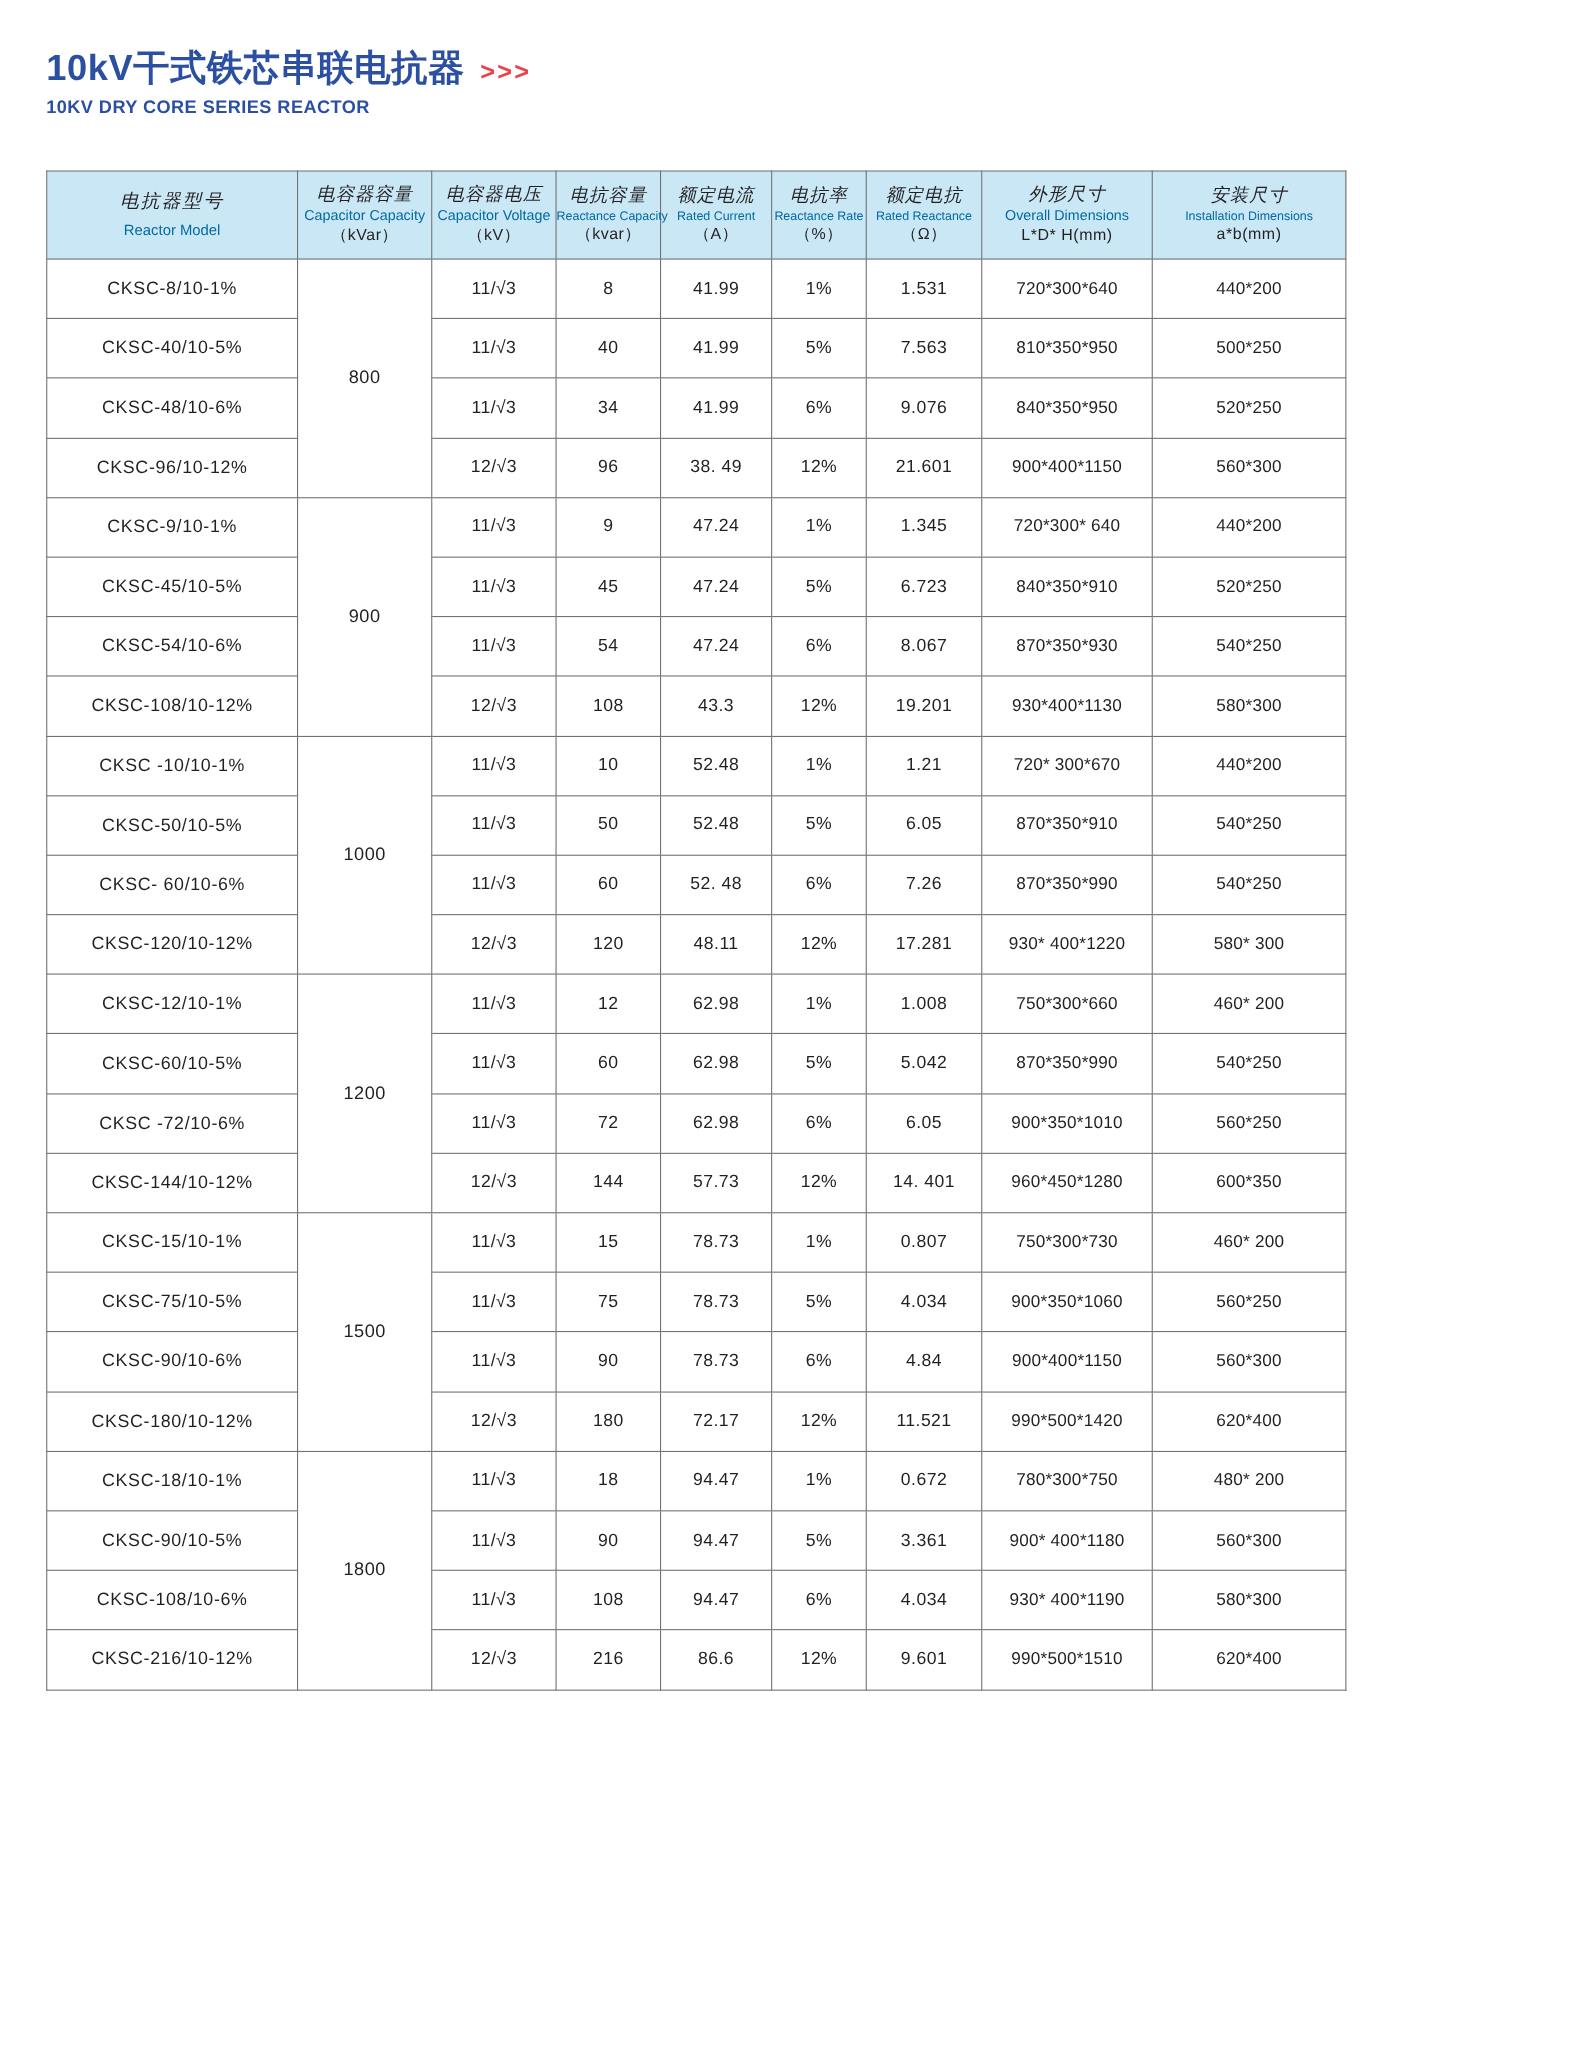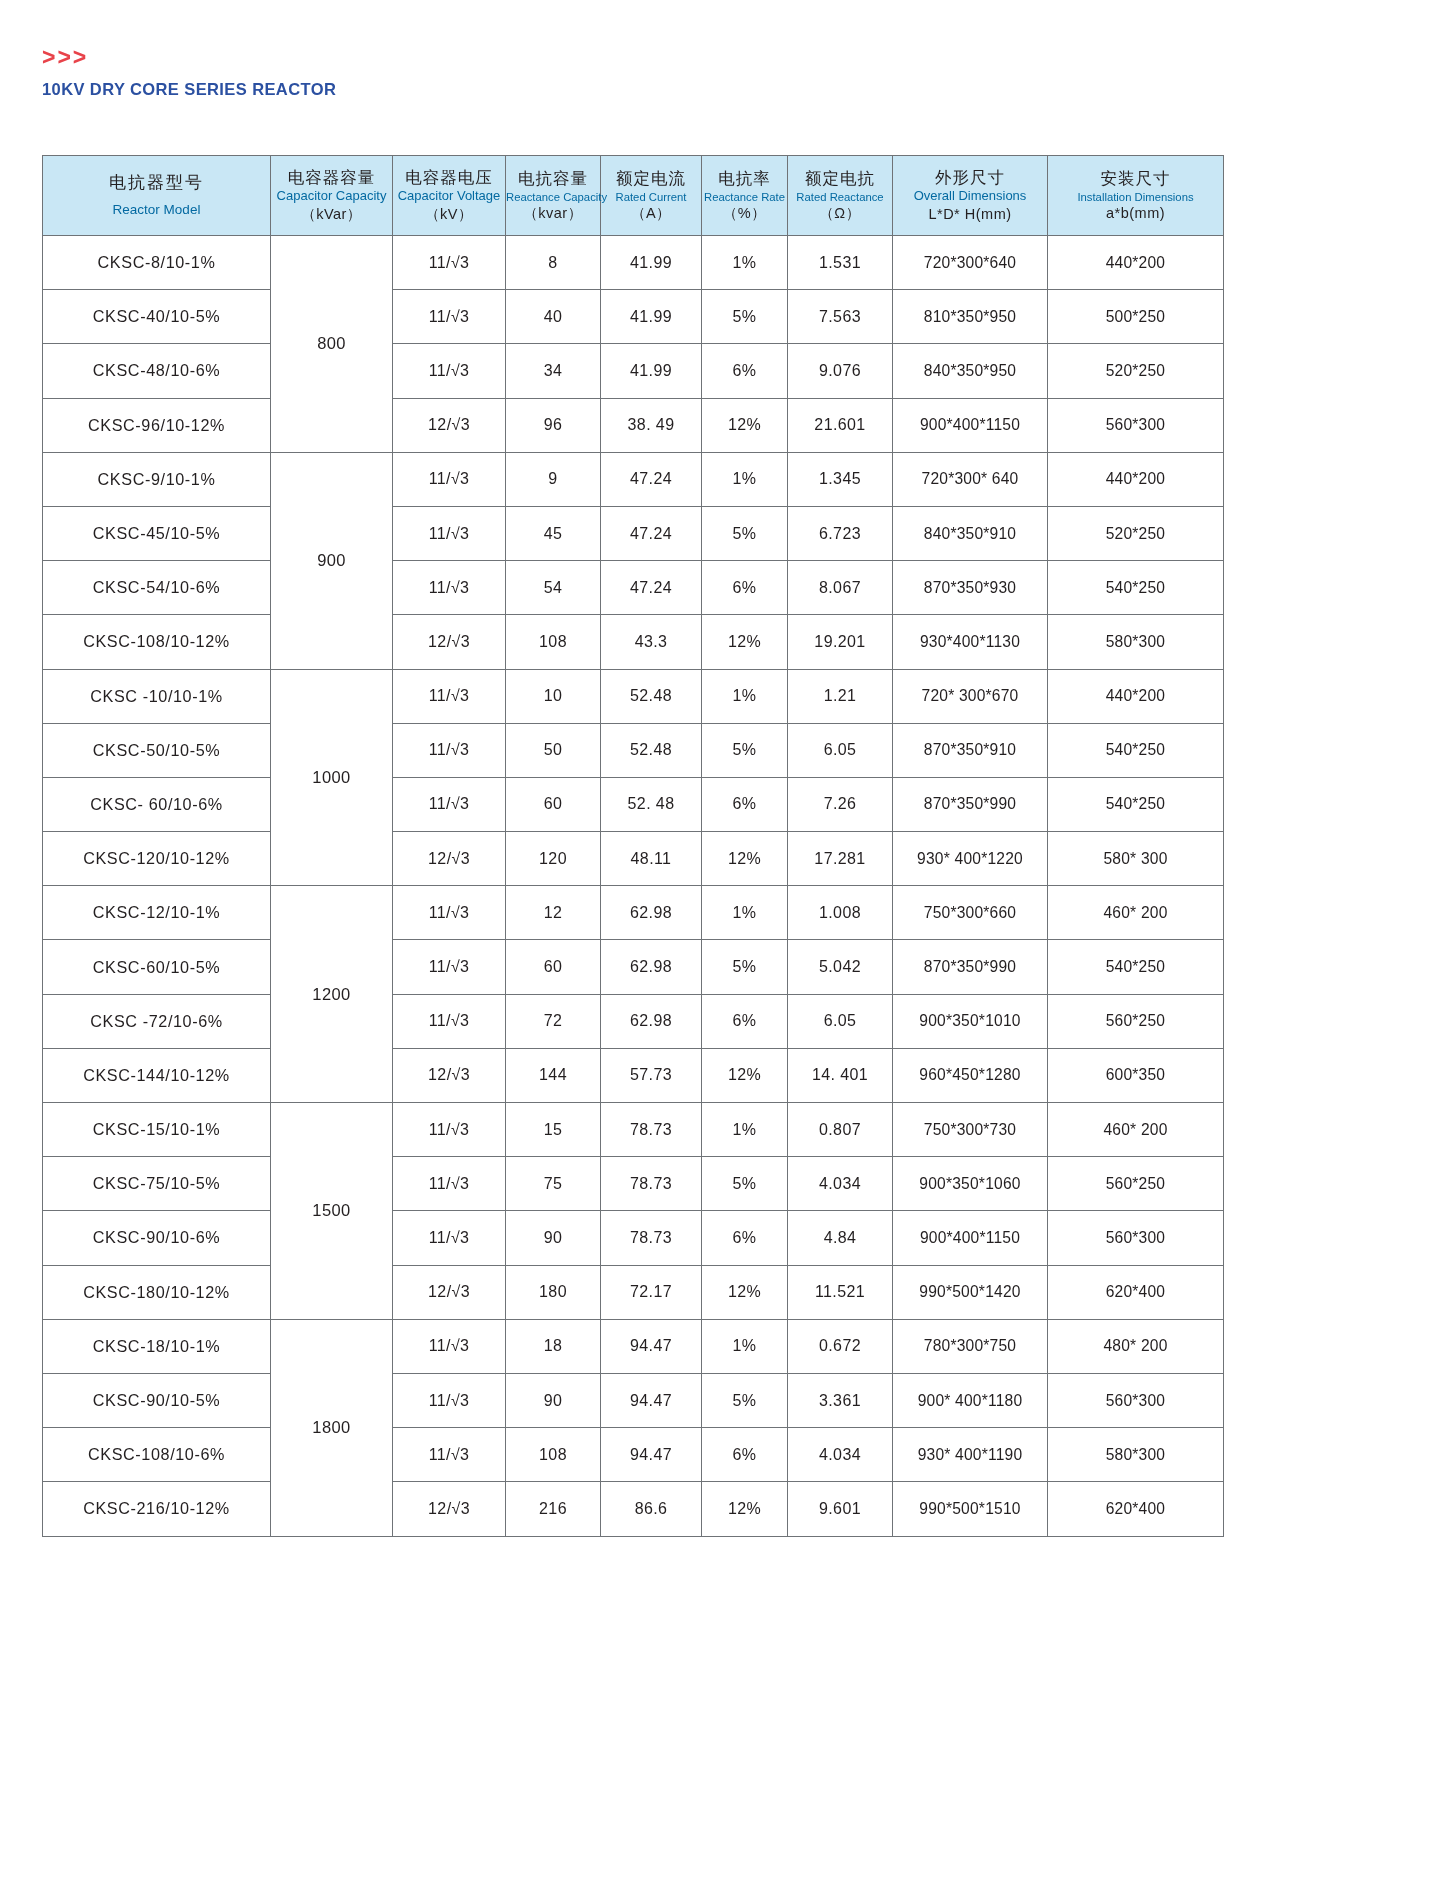--- a/index.html
+++ b/index.html
@@ -75,20 +75,21 @@
     background: #c9e7f5;
     height: 80px;
     padding: 5px 2px 6px 2px;
   }
   .h-cn {
     display: block;
     font-size: 16.5px;
     color: #231f20;
     letter-spacing: 1px;
     line-height: 1.35;
+    font-style: italic;
   }
   .h-en {
     display: block;
     font-size: 13px;
     color: #0369a1;
     line-height: 1.3;
     white-space: nowrap;
   }
   .h-en.small { font-size: 11.3px; }
   .h-unit {
@@ -122,20 +123,21 @@
   col.c-rate  { width: 86px; }
   col.c-reac  { width: 105px; }
   col.c-overall { width: 155px; }
   col.c-inst  { width: 176px; }
 </style>
 </head>
 <body>
 
 <div class="heading-block">
   <div class="title-row">
+    <span class="title-cn">10kV干式铁芯串联电抗器</span>
     <span class="title-arrows">&gt;&gt;&gt;</span>
   </div>
   <div class="title-en">10KV DRY CORE SERIES REACTOR</div>
 </div>
 
 <div class="table-wrap">
   <table class="spec">
     <colgroup>
       <col class="c-model">
         <col class="c-cap">

